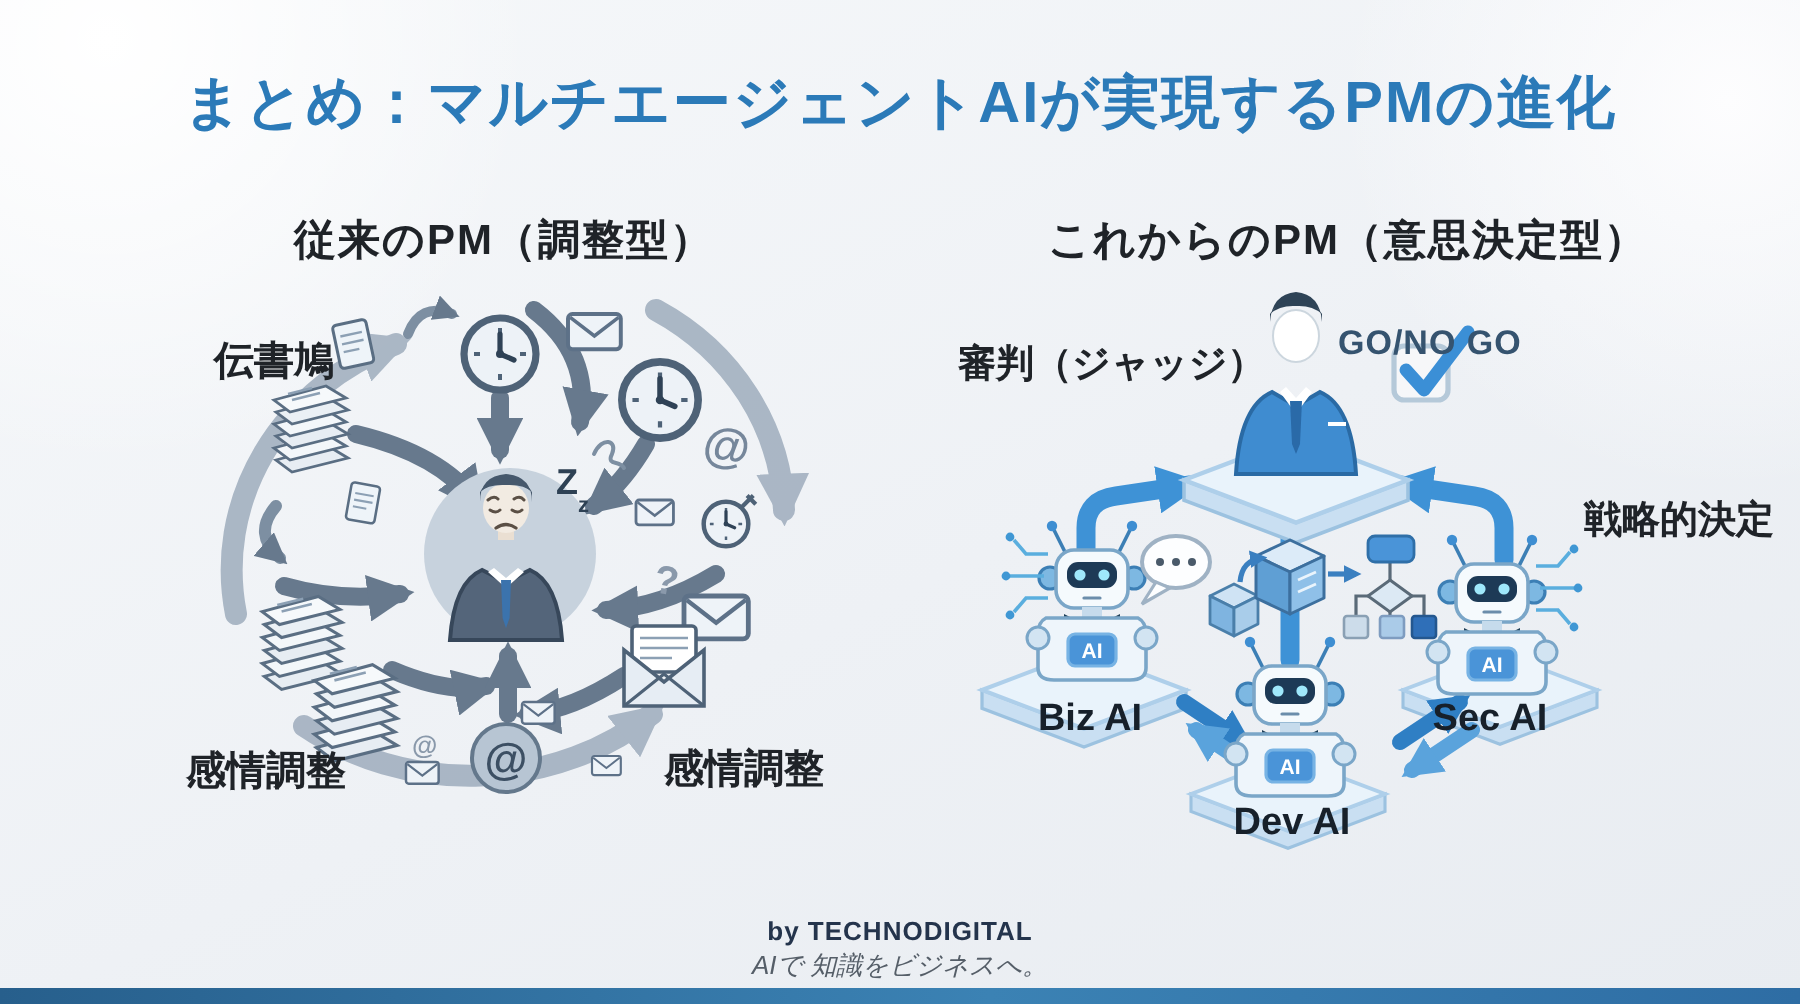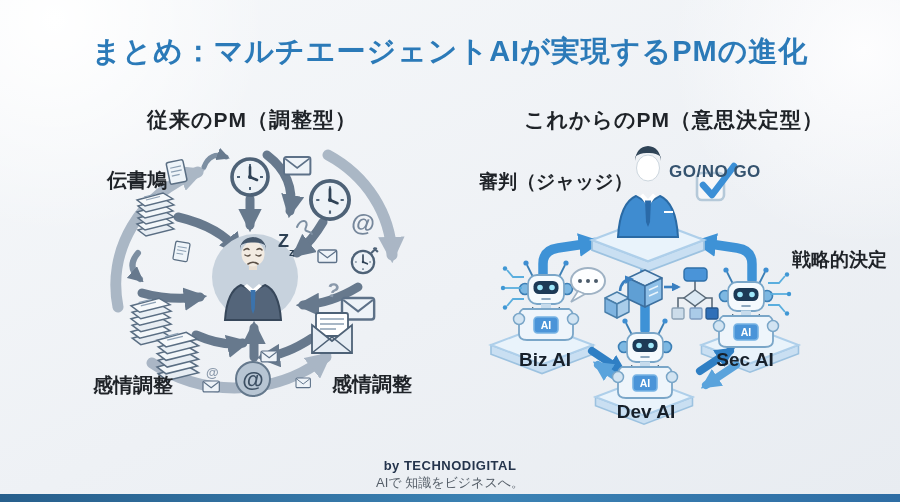--- a/index.html
+++ b/index.html
@@ -270,15 +270,15 @@
   </svg>
 
   <div class="abs rlabel" style="left:479px;top:169px;">審判（ジャッジ）</div>
   <div class="abs gonogo" style="left:669px;top:162px;">GO/NO GO</div>
   <div class="abs rlabel" style="left:760px;top:247px;padding-left:32px;">戦略的決定</div>
   <div class="abs ctr agent-name" style="left:545px;top:349px;">Biz AI</div>
   <div class="abs ctr agent-name" style="left:646px;top:401px;">Dev AI</div>
   <div class="abs ctr agent-name" style="left:745px;top:349px;">Sec AI</div>
 
   <div class="abs ctr byline" style="left:450px;top:458px;">by TECHNODIGITAL</div>
-  <div class="abs ctr tagline" style="left:450px;top:474px;">AIで 知識をビジネスへ。</div>
+  <div class="abs ctr tagline" style="left:450px;top:474px;font-style:italic;">AIで 知識をビジネスへ。</div>
   <div class="bottom-bar"></div>
 </div>
 
 </body></html>

